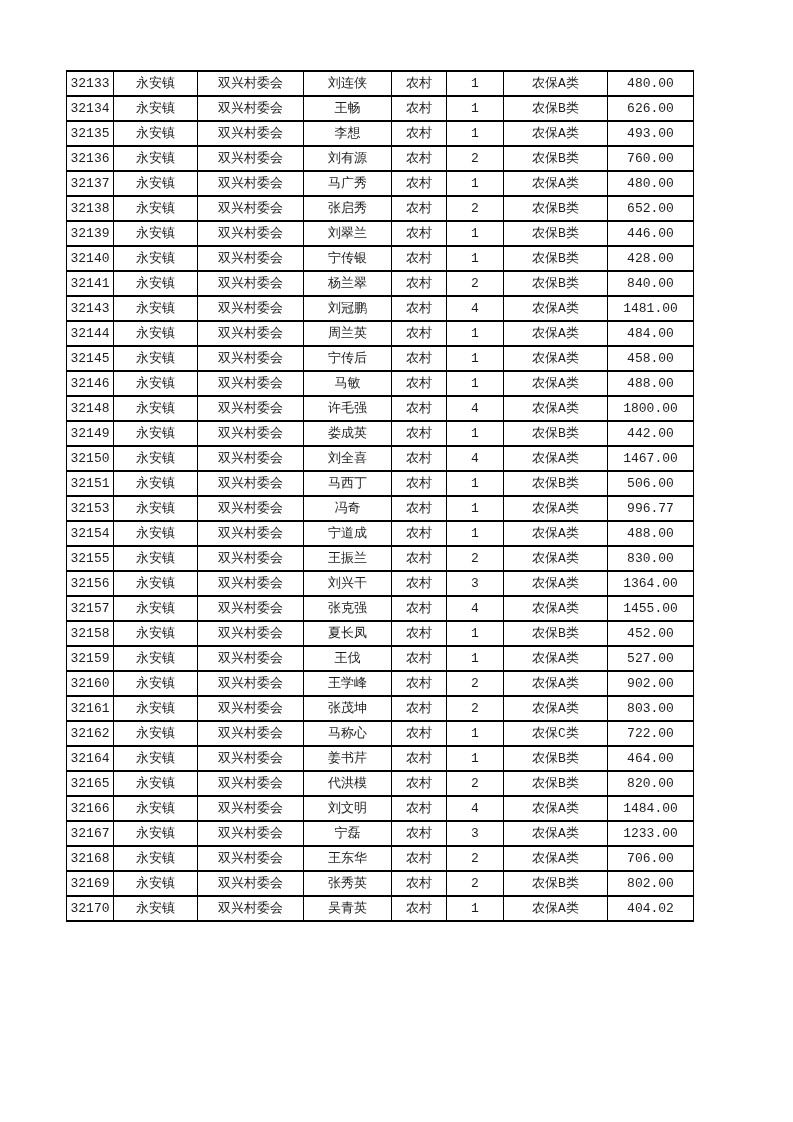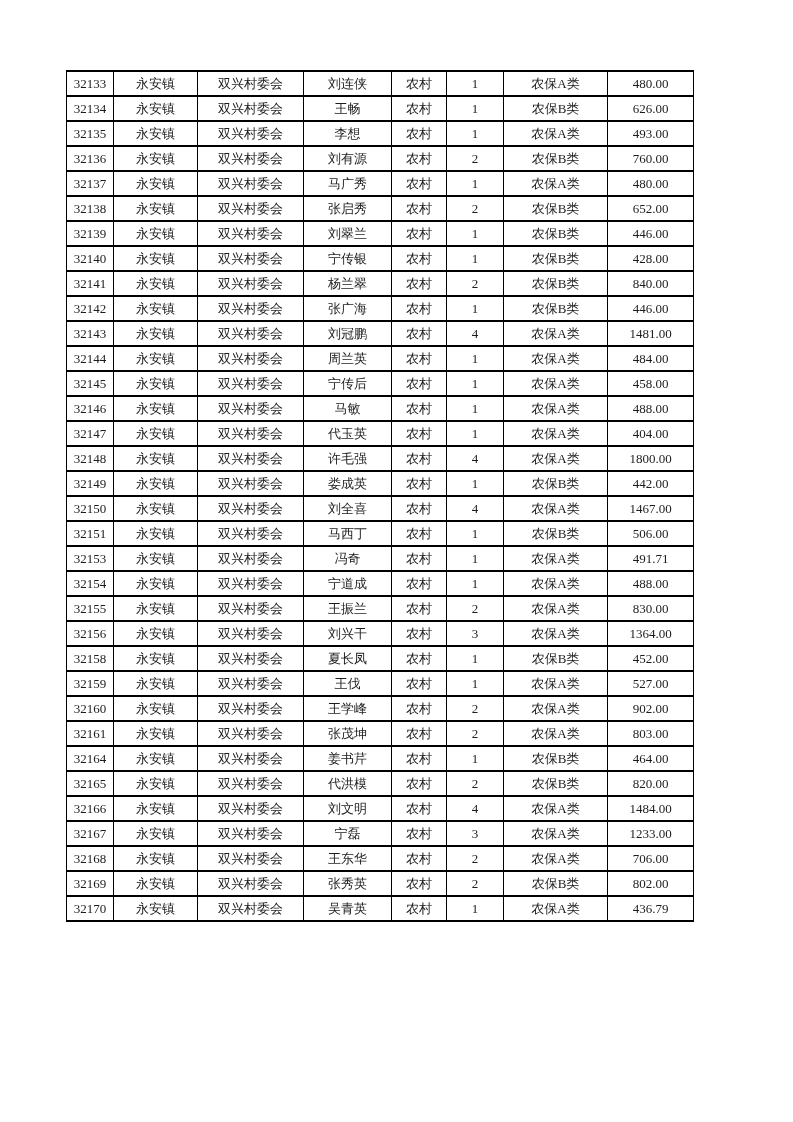--- a/index.html
+++ b/index.html
@@ -6,21 +6,21 @@
     margin: 0;
     padding: 0;
     background: #ffffff;
   }
   .page {
     position: relative;
     width: 793px;
     height: 1122px;
     background: #ffffff;
     overflow: hidden;
-    font-family: Liberation Serif, serif;
+    font-family: Liberation Mono, monospace;
   }
   table.roster {
     position: absolute;
     left: 66px;
     top: 70px;
     width: 627px;
     border-collapse: collapse;
     table-layout: fixed;
   }
   table.roster tr {
@@ -149,30 +149,20 @@
           <td>32141</td>
           <td>永安镇</td>
           <td>双兴村委会</td>
           <td>杨兰翠</td>
           <td>农村</td>
           <td>2</td>
           <td>农保B类</td>
           <td>840.00</td>
         </tr>
         <tr>
-          <td>32142</td>
-          <td>永安镇</td>
-          <td>双兴村委会</td>
-          <td>张广海</td>
-          <td>农村</td>
-          <td>1</td>
-          <td>农保B类</td>
-          <td>446.00</td>
-        </tr>
-        <tr>
           <td>32143</td>
           <td>永安镇</td>
           <td>双兴村委会</td>
           <td>刘冠鹏</td>
           <td>农村</td>
           <td>4</td>
           <td>农保A类</td>
           <td>1481.00</td>
         </tr>
         <tr>
@@ -199,30 +189,20 @@
           <td>32146</td>
           <td>永安镇</td>
           <td>双兴村委会</td>
           <td>马敏</td>
           <td>农村</td>
           <td>1</td>
           <td>农保A类</td>
           <td>488.00</td>
         </tr>
         <tr>
-          <td>32147</td>
-          <td>永安镇</td>
-          <td>双兴村委会</td>
-          <td>代玉英</td>
-          <td>农村</td>
-          <td>1</td>
-          <td>农保A类</td>
-          <td>404.00</td>
-        </tr>
-        <tr>
           <td>32148</td>
           <td>永安镇</td>
           <td>双兴村委会</td>
           <td>许毛强</td>
           <td>农村</td>
           <td>4</td>
           <td>农保A类</td>
           <td>1800.00</td>
         </tr>
         <tr>
@@ -256,21 +236,21 @@
           <td>506.00</td>
         </tr>
         <tr>
           <td>32153</td>
           <td>永安镇</td>
           <td>双兴村委会</td>
           <td>冯奇</td>
           <td>农村</td>
           <td>1</td>
           <td>农保A类</td>
-          <td>491.71</td>
+          <td>996.77</td>
         </tr>
         <tr>
           <td>32154</td>
           <td>永安镇</td>
           <td>双兴村委会</td>
           <td>宁道成</td>
           <td>农村</td>
           <td>1</td>
           <td>农保A类</td>
           <td>488.00</td>
@@ -289,20 +269,30 @@
           <td>32156</td>
           <td>永安镇</td>
           <td>双兴村委会</td>
           <td>刘兴干</td>
           <td>农村</td>
           <td>3</td>
           <td>农保A类</td>
           <td>1364.00</td>
         </tr>
         <tr>
+          <td>32157</td>
+          <td>永安镇</td>
+          <td>双兴村委会</td>
+          <td>张克强</td>
+          <td>农村</td>
+          <td>4</td>
+          <td>农保A类</td>
+          <td>1455.00</td>
+        </tr>
+        <tr>
           <td>32158</td>
           <td>永安镇</td>
           <td>双兴村委会</td>
           <td>夏长凤</td>
           <td>农村</td>
           <td>1</td>
           <td>农保B类</td>
           <td>452.00</td>
         </tr>
         <tr>
@@ -329,20 +319,30 @@
           <td>32161</td>
           <td>永安镇</td>
           <td>双兴村委会</td>
           <td>张茂坤</td>
           <td>农村</td>
           <td>2</td>
           <td>农保A类</td>
           <td>803.00</td>
         </tr>
         <tr>
+          <td>32162</td>
+          <td>永安镇</td>
+          <td>双兴村委会</td>
+          <td>马称心</td>
+          <td>农村</td>
+          <td>1</td>
+          <td>农保C类</td>
+          <td>722.00</td>
+        </tr>
+        <tr>
           <td>32164</td>
           <td>永安镇</td>
           <td>双兴村委会</td>
           <td>姜书芹</td>
           <td>农村</td>
           <td>1</td>
           <td>农保B类</td>
           <td>464.00</td>
         </tr>
         <tr>
@@ -396,17 +396,17 @@
           <td>802.00</td>
         </tr>
         <tr>
           <td>32170</td>
           <td>永安镇</td>
           <td>双兴村委会</td>
           <td>吴青英</td>
           <td>农村</td>
           <td>1</td>
           <td>农保A类</td>
-          <td>436.79</td>
+          <td>404.02</td>
         </tr>
       </tbody>
   </table>
 </div>
 
 </body></html>

